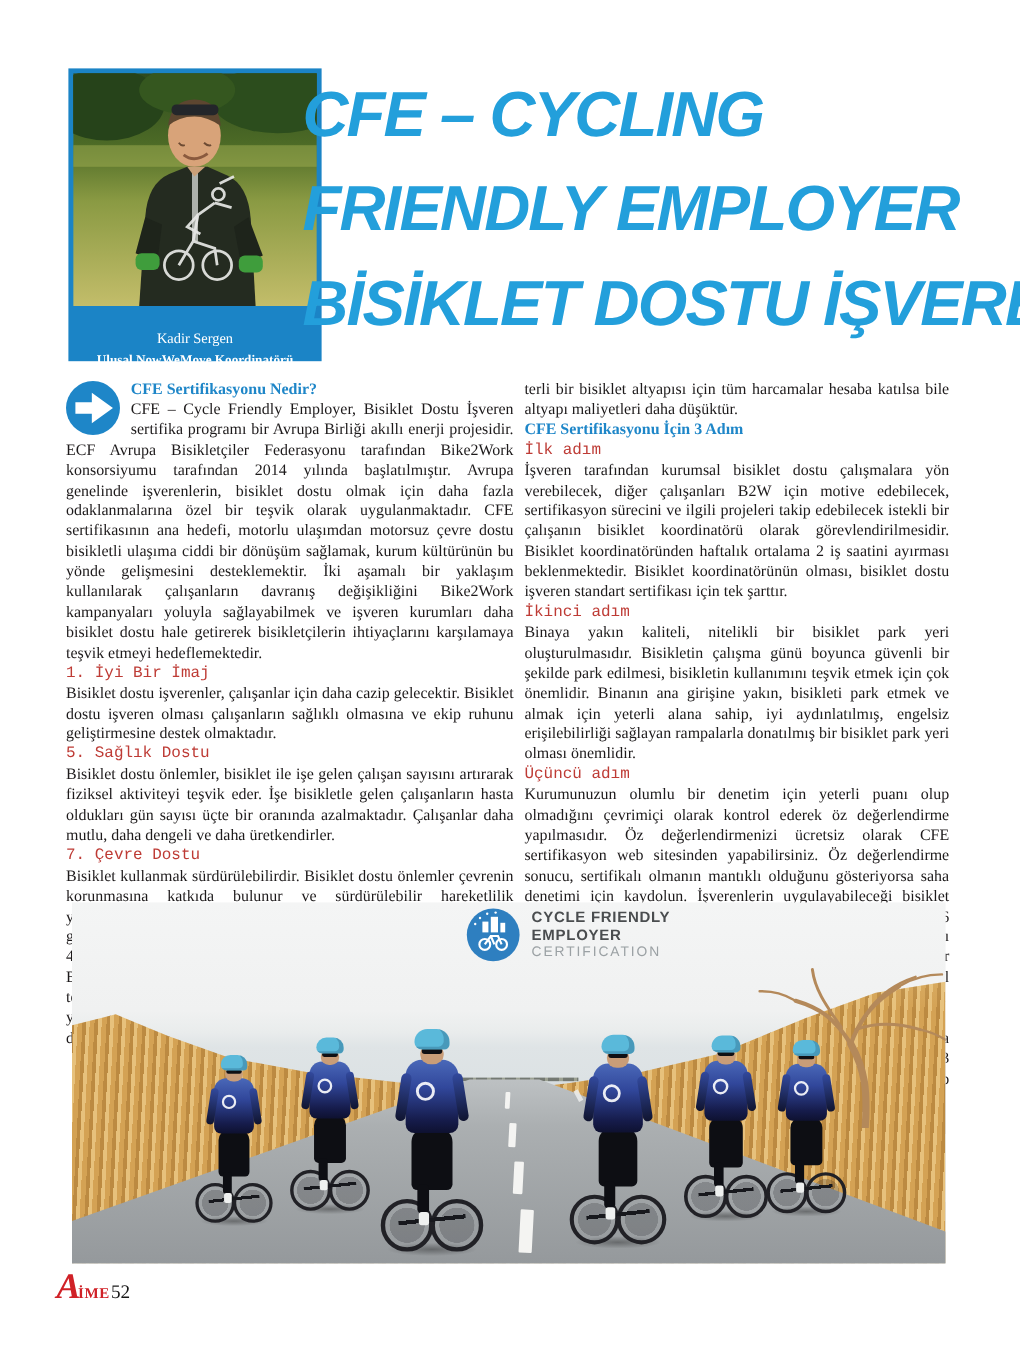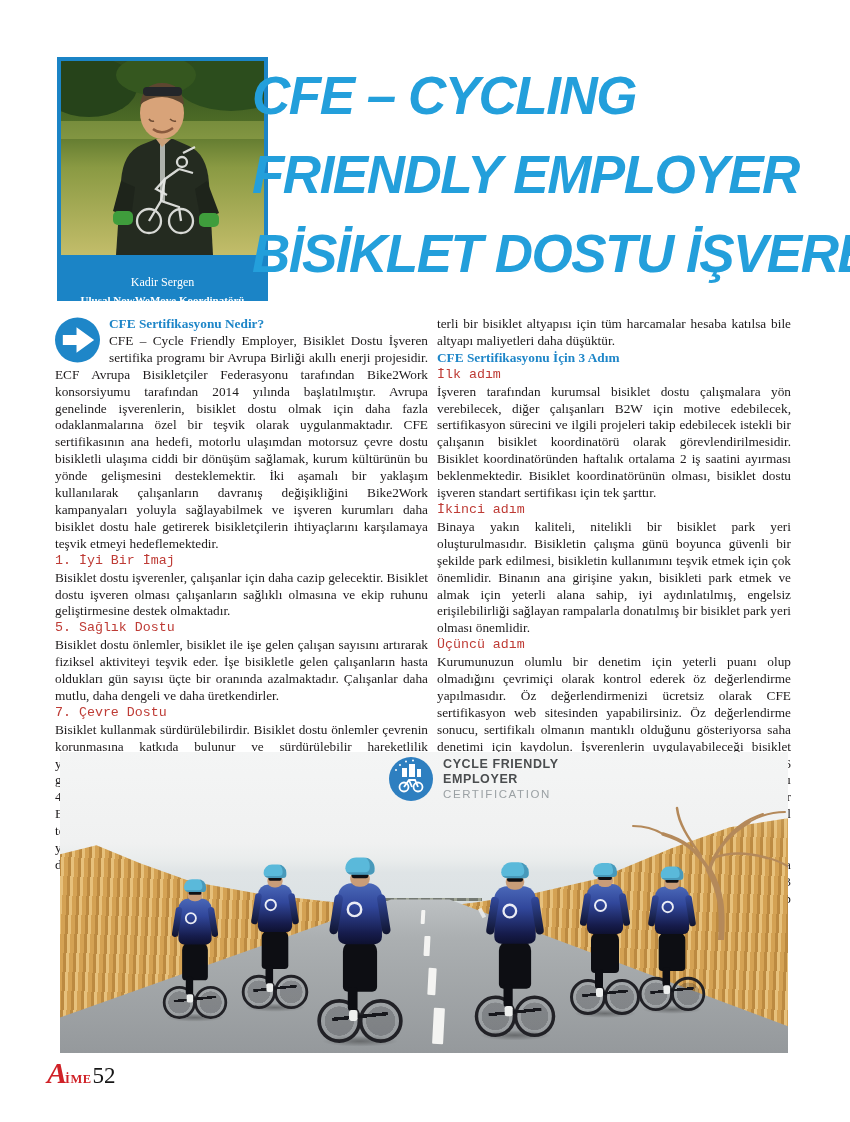--- a/index.html
+++ b/index.html
@@ -97,21 +97,21 @@
   .badge { position:absolute; left:328px; top:4px; display:flex; align-items:flex-end;
     font-family:"Liberation Sans", sans-serif; }
   .badge-text { margin-left:9px; }
   .badge-l1, .badge-l2 { font-size:12.5px; font-weight:bold; color:#4a4d4f; line-height:15px; letter-spacing:.6px; }
   .badge-l3 { font-size:11.5px; color:#9ba1a4; line-height:15px; letter-spacing:1.6px; }
 
   
   .footer { position:absolute; left:47px; top:1058px; height:34px; display:flex; align-items:baseline; }
   .logo-a   { color:#d02127; font-style:italic; font-weight:bold; font-size:30px; line-height:30px; letter-spacing:-2px; }
   .logo-ime { color:#d02127; font-weight:bold; font-size:12.5px; letter-spacing:.5px; }
-  .page-num { color:#161616; font-size:23px; margin-left:1px; }
+  .page-num { color:#161616; font-size:16px; margin-left:1px; }
 </style>
 </head>
 <body>
 
 <div class="page">
 
   <div class="portrait-box">
     <svg class="portrait-art" viewBox="0 0 203 194" preserveAspectRatio="none">
       <defs>
         <linearGradient id="field" x1="0" y1="0" x2="0" y2="1">

